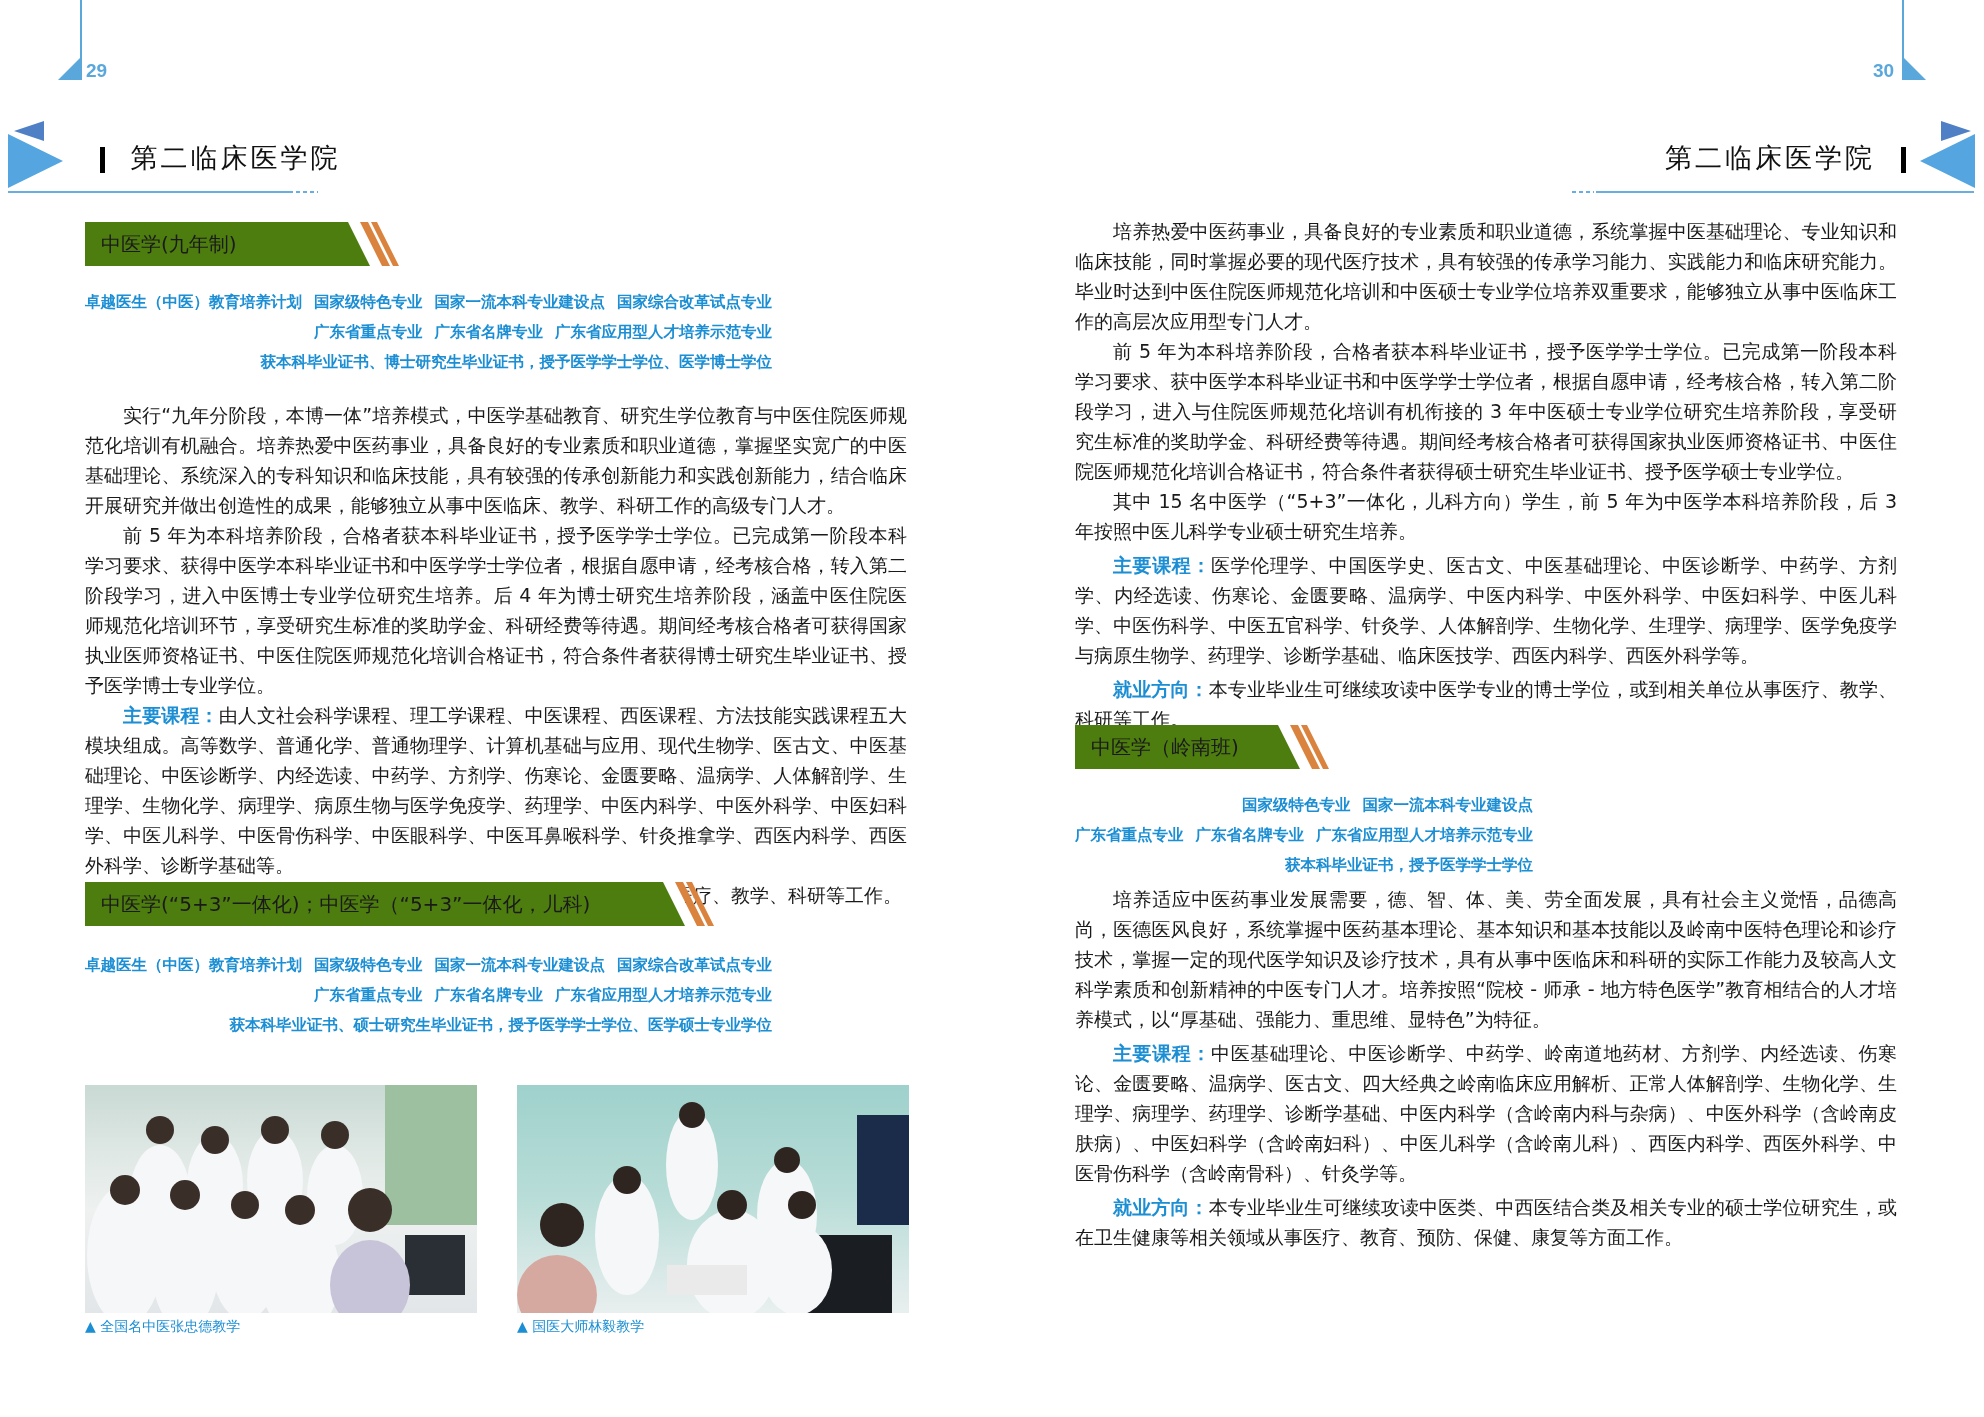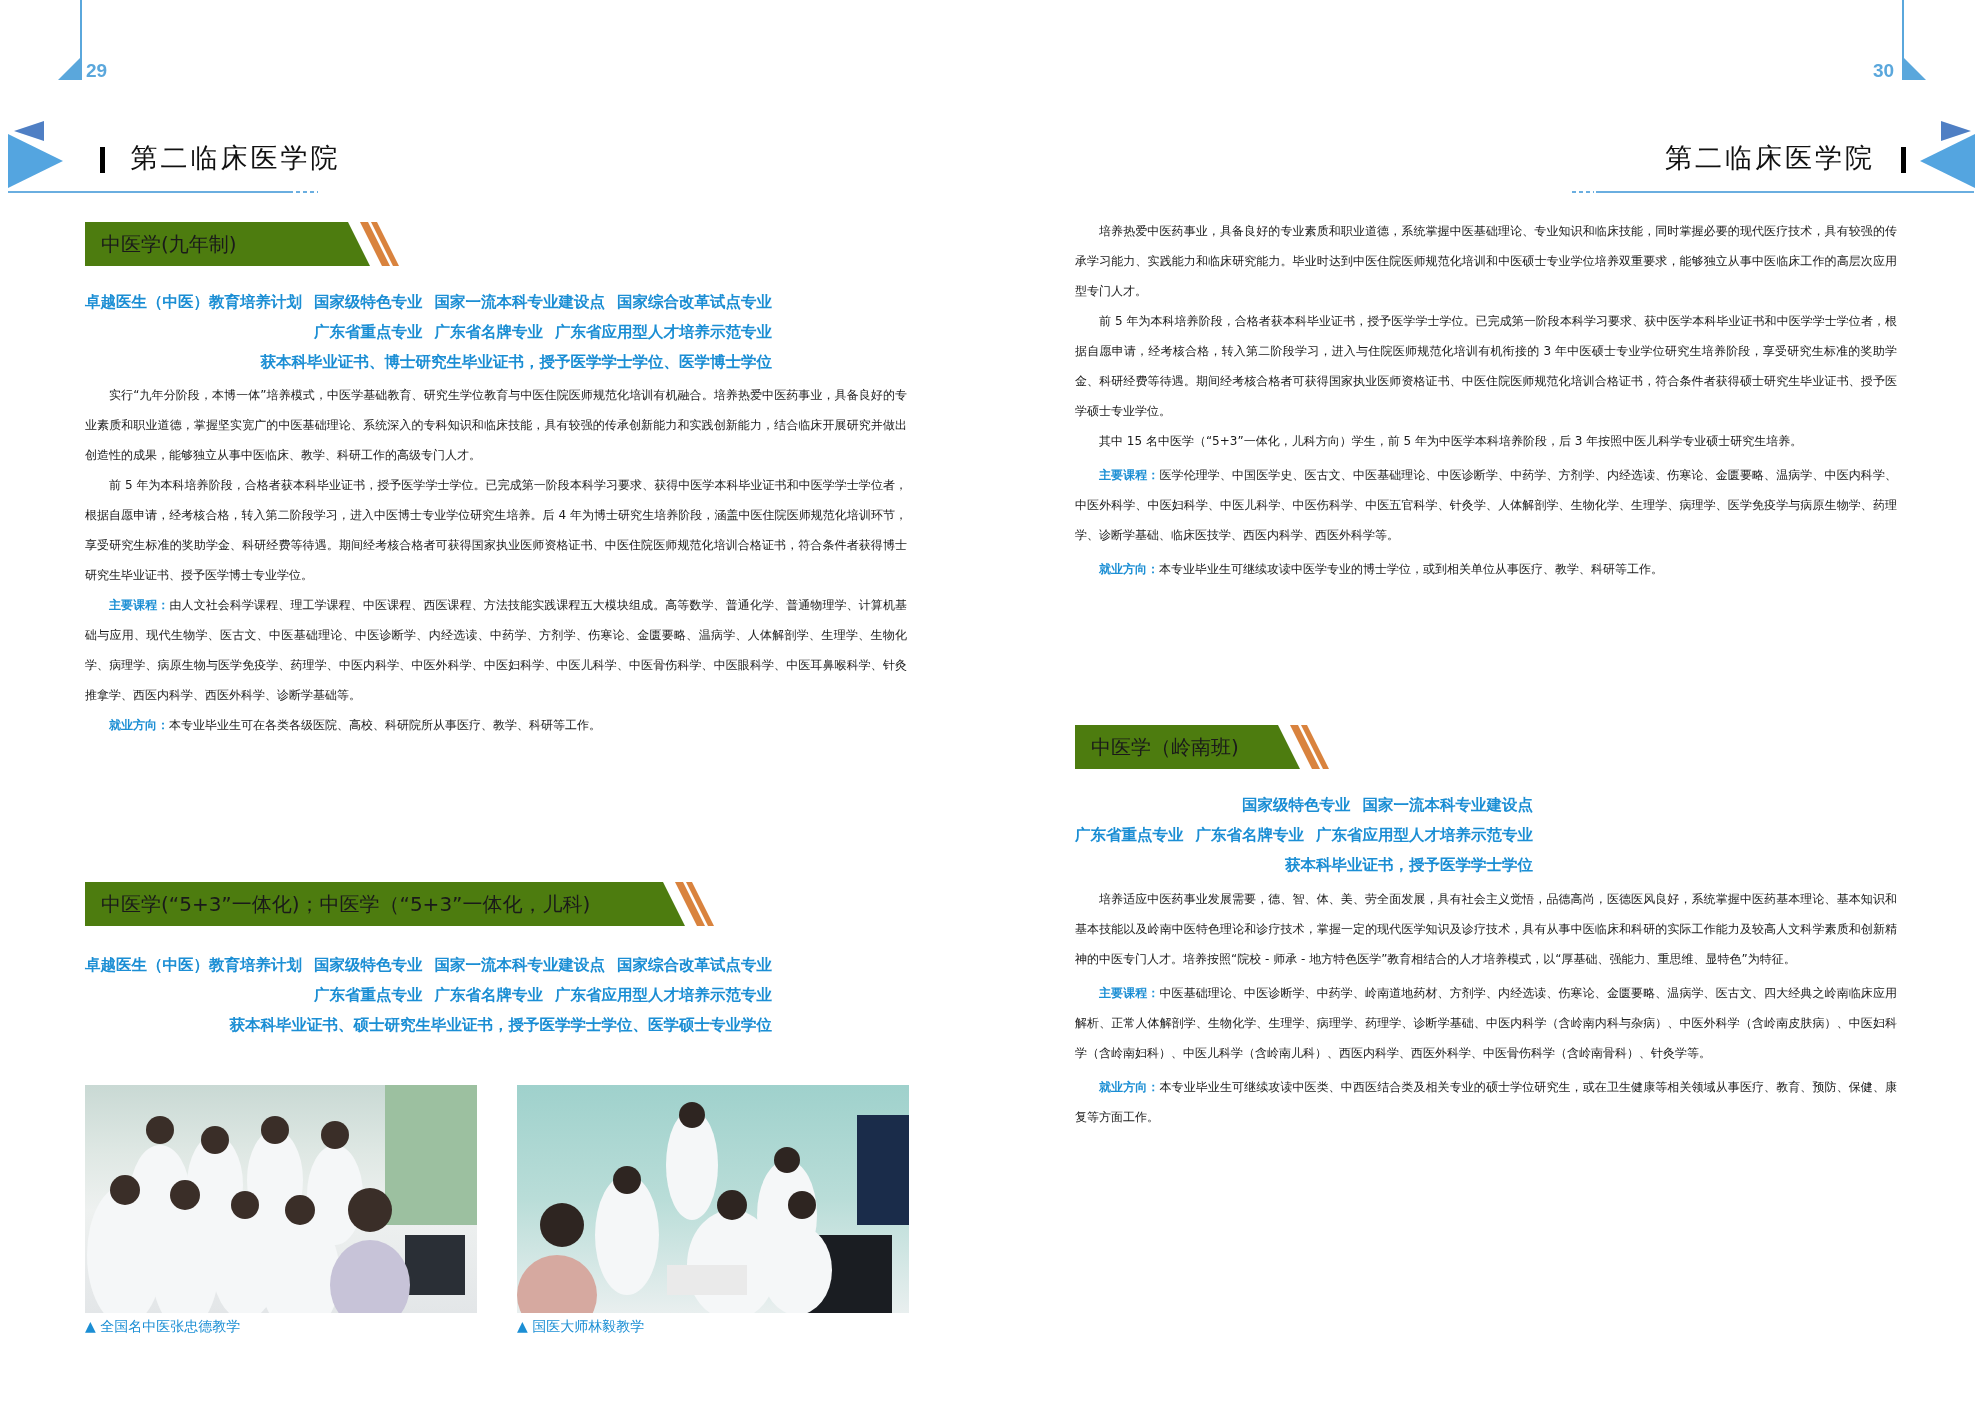--- a/index.html
+++ b/index.html
@@ -10,21 +10,21 @@
   .title{position:absolute;top:140px;font-size:27px;letter-spacing:3px;color:#111;height:36px;line-height:36px;}
   .title .bar{display:inline-block;width:5px;height:26px;background:#000;vertical-align:middle;}
   .rule{position:absolute;top:191px;height:2px;background:#6aaee0;}
   .rule-dots{position:absolute;top:191px;height:2px;width:22px;background:repeating-linear-gradient(90deg,#6aaee0 0 4px,transparent 4px 7px);}
   .band{position:absolute;height:44px;background:#4d7c0f;}
   .band .label{position:absolute;left:16px;top:0;line-height:44px;font-size:20px;color:#1a1a1a;white-space:nowrap;}
   .band .stripes{position:absolute;top:0;right:-26px;width:40px;height:44px;}
   .band .cut{position:absolute;top:0;right:0;width:0;height:0;border-top:44px solid #fff;border-left:22px solid transparent;}
   .tags{position:absolute;font-size:15.5px;font-weight:bold;color:#1b8ed4;line-height:30px;white-space:nowrap;text-align:right;}
   .tags span{margin-right:12px;}
-  .para{position:absolute;font-size:12px;line-height:30px;text-align:justify;color:#1a1a1a;}
+  .para{position:absolute;font-size:19px;line-height:30px;text-align:justify;color:#1a1a1a;}
   .para p{margin:0;text-indent:2em;}
   .para .k{color:#1b8ed4;font-weight:bold;}
   .photo{position:absolute;overflow:hidden;}
   .caption{position:absolute;font-size:14px;color:#1b8ed4;white-space:nowrap;}
 </style>
 </head>
 <body>
 
 <div>
   <div class="vline" style="left:80px;top:0;height:80px;"></div>
@@ -54,21 +54,21 @@
       <span>卓越医生（中医）教育培养计划</span><span>国家级特色专业</span><span>国家一流本科专业建设点</span><span>国家综合改革试点专业</span>
     </div>
     <div>
       <span>广东省重点专业</span><span>广东省名牌专业</span><span>广东省应用型人才培养示范专业</span>
     </div>
     <div>
       <span>获本科毕业证书、博士研究生毕业证书，授予医学学士学位、医学博士学位</span>
     </div>
   </div>
 
-  <div class="para" style="left:85px;top:380px;width:822px;">
+  <div class="para" style="left:85px;top:400px;width:822px;">
     <p>实行“九年分阶段，本博一体”培养模式，中医学基础教育、研究生学位教育与中医住院医师规范化培训有机融合。培养热爱中医药事业，具备良好的专业素质和职业道德，掌握坚实宽广的中医基础理论、系统深入的专科知识和临床技能，具有较强的传承创新能力和实践创新能力，结合临床开展研究并做出创造性的成果，能够独立从事中医临床、教学、科研工作的高级专门人才。</p>
     <p>前 5 年为本科培养阶段，合格者获本科毕业证书，授予医学学士学位。已完成第一阶段本科学习要求、获得中医学本科毕业证书和中医学学士学位者，根据自愿申请，经考核合格，转入第二阶段学习，进入中医博士专业学位研究生培养。后 4 年为博士研究生培养阶段，涵盖中医住院医师规范化培训环节，享受研究生标准的奖助学金、科研经费等待遇。期间经考核合格者可获得国家执业医师资格证书、中医住院医师规范化培训合格证书，符合条件者获得博士研究生毕业证书、授予医学博士专业学位。</p>
     <p><span class="k">主要课程：</span><span>由人文社会科学课程、理工学课程、中医课程、西医课程、方法技能实践课程五大模块组成。高等数学、普通化学、普通物理学、计算机基础与应用、现代生物学、医古文、中医基础理论、中医诊断学、内经选读、中药学、方剂学、伤寒论、金匮要略、温病学、人体解剖学、生理学、生物化学、病理学、病原生物与医学免疫学、药理学、中医内科学、中医外科学、中医妇科学、中医儿科学、中医骨伤科学、中医眼科学、中医耳鼻喉科学、针灸推拿学、西医内科学、西医外科学、诊断学基础等。</span></p>
     <p><span class="k">就业方向：</span><span>本专业毕业生可在各类各级医院、高校、科研院所从事医疗、教学、科研等工作。</span></p>
   </div>
 
   <div class="band" style="left:85px;top:882px;width:600px;">
     <span class="label">中医学(“5+3”一体化)；中医学（“5+3”一体化，儿科)</span>
     <div class="cut"></div>
     <svg class="stripes" viewBox="0 0 40 44" width="40" height="44" style="right:-30px;">

